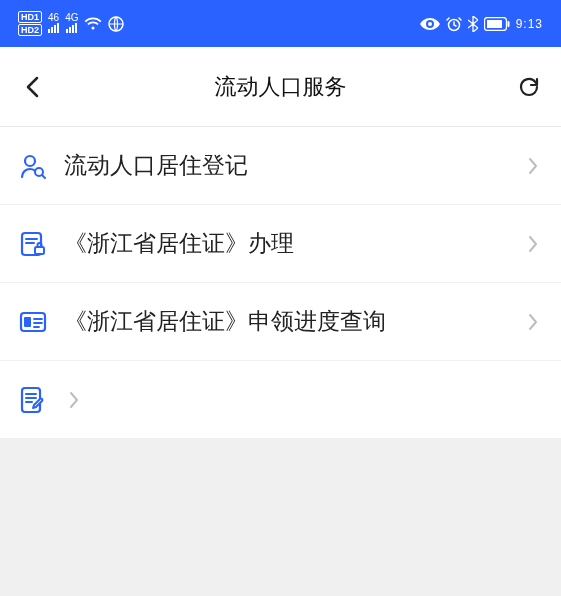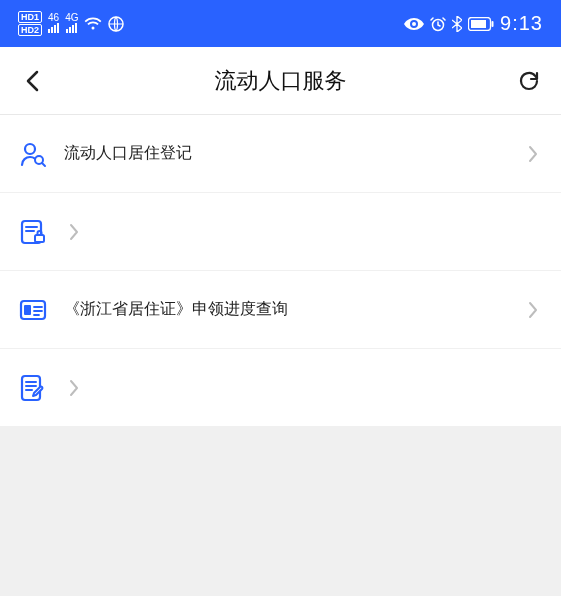--- a/index.html
+++ b/index.html
@@ -27,25 +27,25 @@
     .status-right { display: flex; align-items: center; gap: 6px; }
     .hd-stack { display: flex; flex-direction: column; gap: 1px; font-size: 9px; font-weight: 700; }
     .hd-badge { border: 1px solid #fff; padding: 0 2px; border-radius: 2px; line-height: 10px; }
     .sig-stack { display: flex; flex-direction: column; gap: 1px; font-size: 8px; align-items: center; }
     .sig-label { font-size: 10px; line-height: 8px; }
     .bars { display: inline-flex; align-items: flex-end; gap: 1px; }
     .bars i { width: 2px; background: #fff; display: inline-block; }
     .bars i:nth-child(1){height:4px} .bars i:nth-child(2){height:6px}
     .bars i:nth-child(3){height:8px} .bars i:nth-child(4){height:10px}
     .wifi-ico, .globe-ico, .eye-ico, .alarm-ico, .bt-ico, .bat-ico { display: inline-flex; }
-    .time { font-size: 20px; font-weight: 500; letter-spacing: 1px; }
+    .time { font-size: 12px; font-weight: 500; letter-spacing: 1px; }
 
     
     .header {
-      height: 68px;
+      height: 80px;
       background: #fff;
       display: flex;
       align-items: center;
       justify-content: space-between;
       padding: 0 16px;
       border-bottom: 1px solid #e8e8e8;
     }
     .header-title {
       font-size: 22px;
       color: #111;
@@ -58,21 +58,21 @@
     .list-item {
       background: #fff;
       height: 77px;
       display: flex;
       align-items: center;
       padding: 0 18px 0 18px;
       margin-bottom: 1px;
       position: relative;
     }
     .list-item .ico { width: 30px; height: 30px; margin-right: 16px; color: #2962ff; flex: 0 0 30px; display:flex; align-items:center; justify-content:center; }
-    .list-item .label { font-size: 16px; color: #222; font-weight: 500; flex: 1; }
+    .list-item .label { font-size: 23px; color: #222; font-weight: 500; flex: 1; }
     .list-item .label .hint { color: #9aa0a6; font-weight: 400; }
     .list-item .chev { color: #bdbdbd; flex: 0 0 20px; display:flex; align-items:center; justify-content:center; }
 
     .highlight-box {
       position: absolute;
       left: 22px;
       right: 106px;
       top: -4px;
       bottom: -6px;
       border: 5px solid #e02020;
@@ -190,20 +190,21 @@
 
     <div class="list-item">
       <span class="ico">
         <svg width="28" height="28" viewBox="0 0 28 28">
             <rect x="3" y="3" width="19" height="22" rx="3" stroke="#2962ff" stroke-width="2.2" fill="none"></rect>
             <path d="M7 9h11M7 13h8" stroke="#2962ff" stroke-width="2" stroke-linecap="round"></path>
             <rect x="16" y="17" width="9" height="7" rx="1.5" fill="#fff" stroke="#2962ff" stroke-width="2"></rect>
             <path d="M18.5 17v-2a2 2 0 014 0v2" stroke="#2962ff" stroke-width="2" fill="none"></path>
           </svg>
       </span>
+      <span class="label"><span>《浙江省居住证》办理</span><span class="hint"></span></span>
       <span class="chev">
         <svg width="10" height="18" viewBox="0 0 10 18">
             <path d="M2 2l6 7-6 7" stroke="#bdbdbd" stroke-width="2" fill="none" stroke-linecap="round" stroke-linejoin="round"></path>
           </svg>
       </span>
     </div>
 
     <div class="list-item">
       <span class="ico">
         <svg width="28" height="28" viewBox="0 0 28 28">

